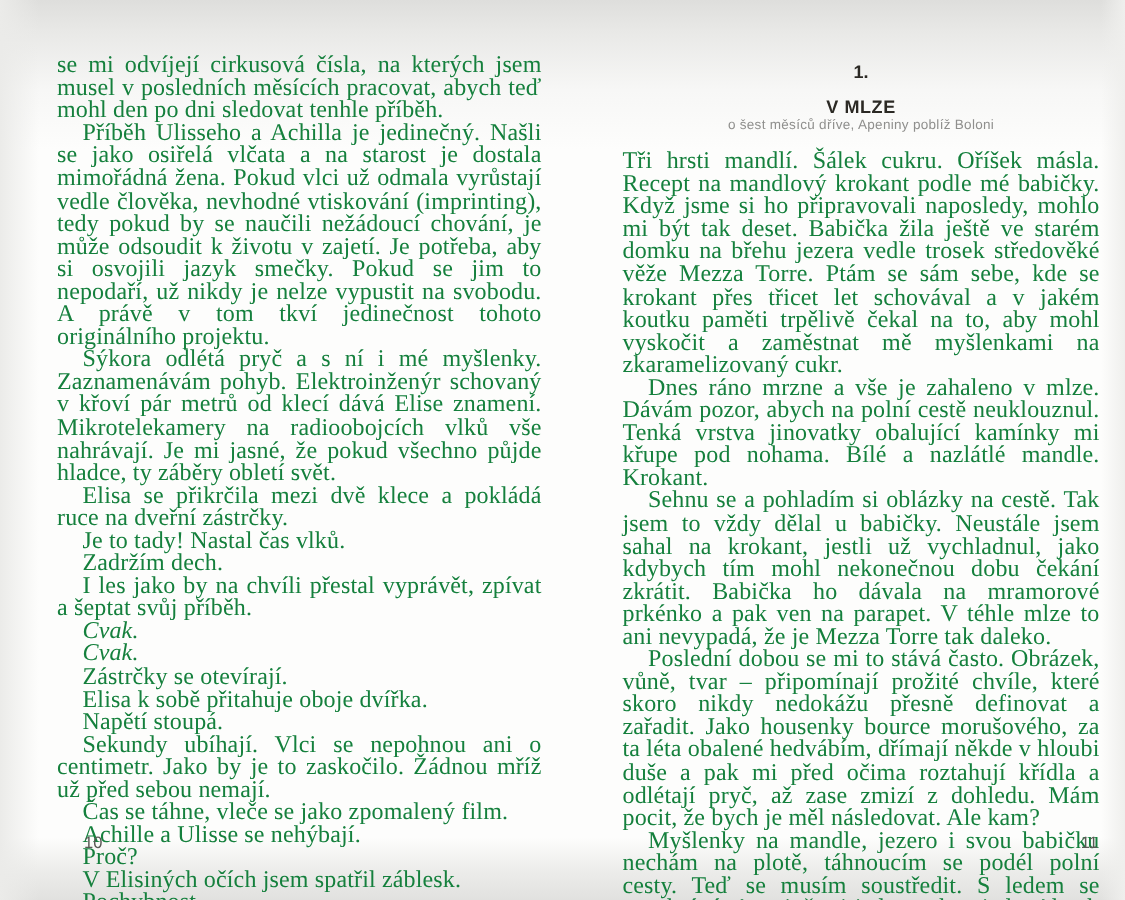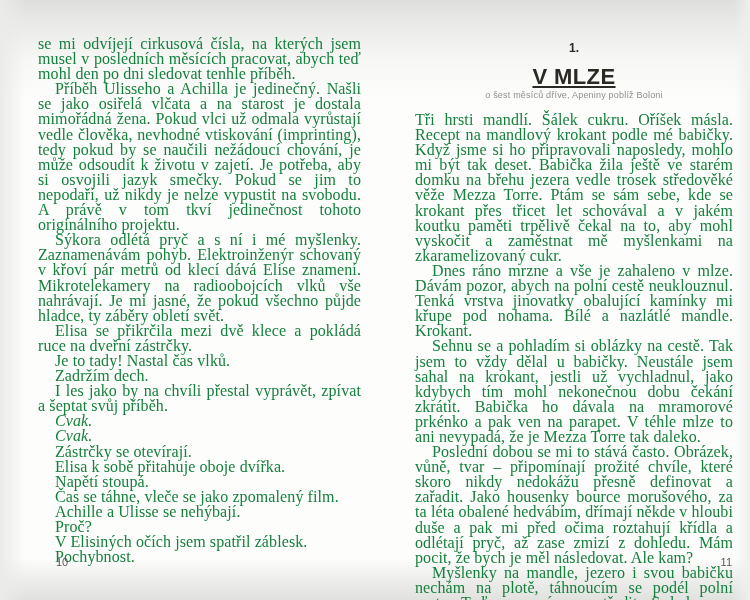--- a/index.html
+++ b/index.html
@@ -48,24 +48,23 @@
   .chapter-head { text-align: center; color: #2b2924; }
   .chapter-number {
     font-family: "Liberation Sans", sans-serif;
     font-weight: bold;
     font-size: 12px;
     margin-top: 5px;
   }
   .chapter-title {
     font-family: "Liberation Sans", sans-serif;
     font-weight: bold;
-    font-size: 22px;
+    font-size: 12px;
     letter-spacing: 0.4px;
     margin-top: 9px;
-    text-decoration: underline;
   }
   .chapter-subtitle {
     font-family: "Liberation Sans", sans-serif;
     font-size: 9px;
     letter-spacing: 0.2px;
     color: #8f8f8d;
   }
   .page-right .page-body { margin-top: 12px; }
   .page-number {
     position: absolute; top: 556px;
@@ -93,20 +92,21 @@
       <p class="para indent">Sýkora odlétá pryč a s ní i mé myšlenky. Zaznamenávám pohyb. Elektroinženýr schovaný v křoví pár metrů od klecí dává Elise znamení. Mikrotelekamery na radioobojcích vlků vše nahrávají. Je mi jasné, že pokud všechno půjde hladce, ty záběry obletí svět.</p>
       <p class="para indent">Elisa se přikrčila mezi dvě klece a pokládá ruce na dveřní zástrčky.</p>
       <p class="para indent">Je to tady! Nastal čas vlků.</p>
       <p class="para indent">Zadržím dech.</p>
       <p class="para indent">I les jako by na chvíli přestal vyprávět, zpívat a šeptat svůj příběh.</p>
       <p class="para indent italic">Cvak.</p>
       <p class="para indent italic">Cvak.</p>
       <p class="para indent">Zástrčky se otevírají.</p>
       <p class="para indent">Elisa k sobě přitahuje oboje dvířka.</p>
       <p class="para indent">Napětí stoupá.</p>
+      <p class="para indent">Sekundy ubíhají. Vlci se nepohnou ani o centimetr. Jako by je to zaskočilo. Žádnou mříž už před sebou nemají.</p>
       <p class="para indent">Čas se táhne, vleče se jako zpomalený film.</p>
       <p class="para indent">Achille a Ulisse se nehýbají.</p>
       <p class="para indent">Proč?</p>
       <p class="para indent">V Elisiných očích jsem spatřil záblesk.</p>
       <p class="para indent">Pochybnost.</p>
     </div>
   </div>
 
   <div class="page page-right">
     <div class="chapter-head">

